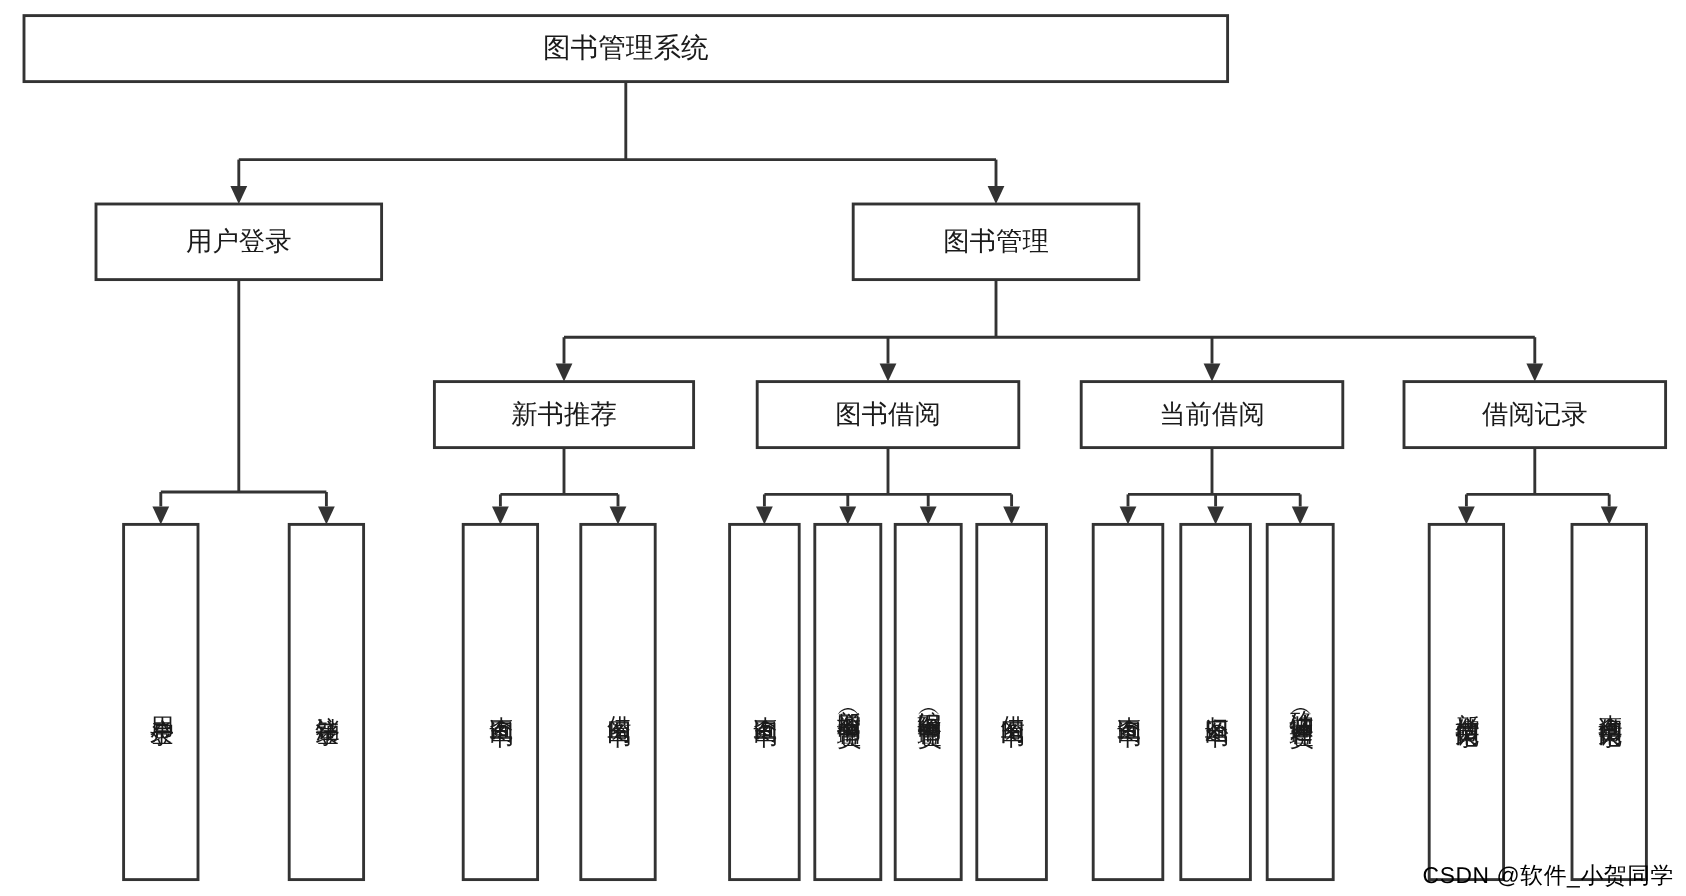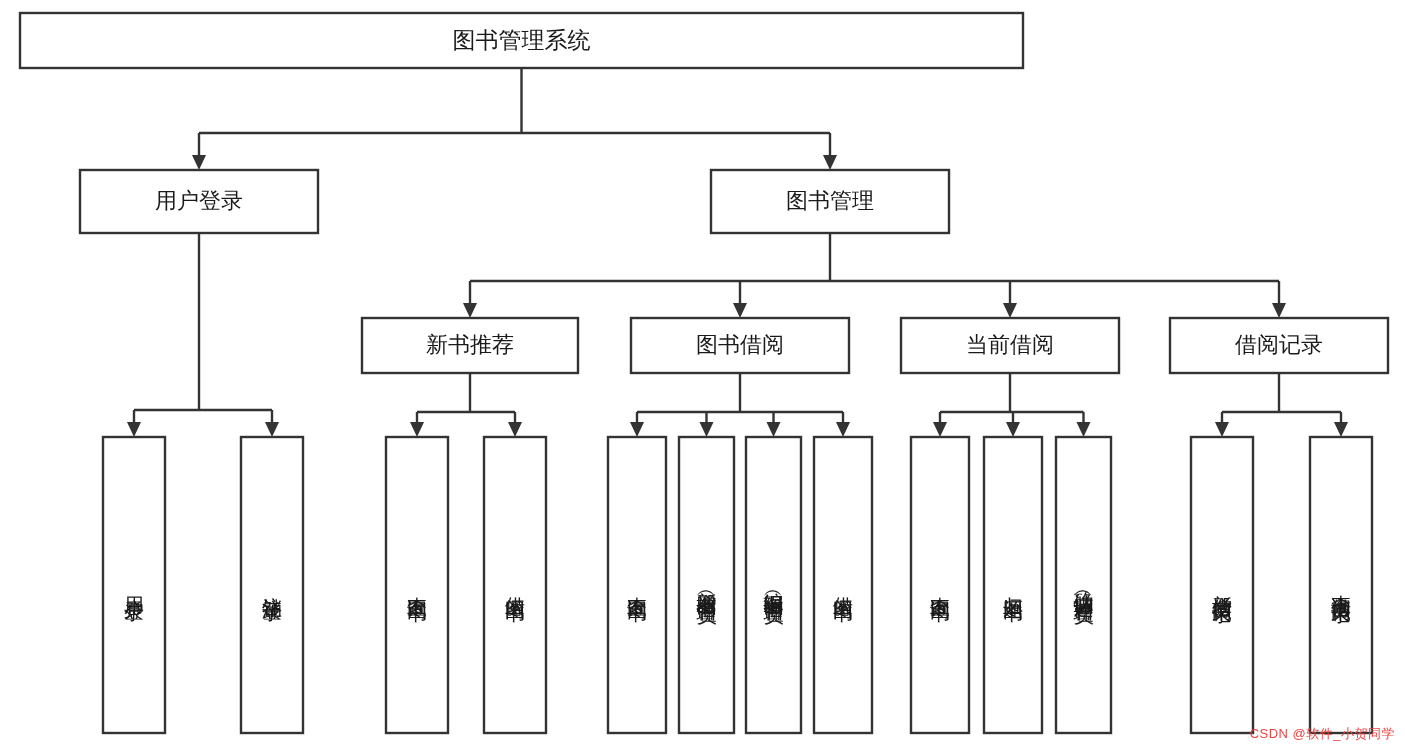--- a/index.html
+++ b/index.html
@@ -68,22 +68,22 @@
     letter-spacing: 2px;
     text-align: center;
     white-space: nowrap;
     pointer-events: none;
   }
   .watermark {
     position: absolute;
     right: 10px;
     bottom: 4px;
     font-family: "Liberation Sans", "DejaVu Sans", sans-serif;
-    font-size: 13px;
-    color: #ef4444;
+    font-size: 19px;
+    color: #000000;
     letter-spacing: 0.5px;
     white-space: nowrap;
     user-select: none;
     margin-left: 45px;
   }
 </style>
 </head>
 <body>
 
 <div id="diagram-root">

